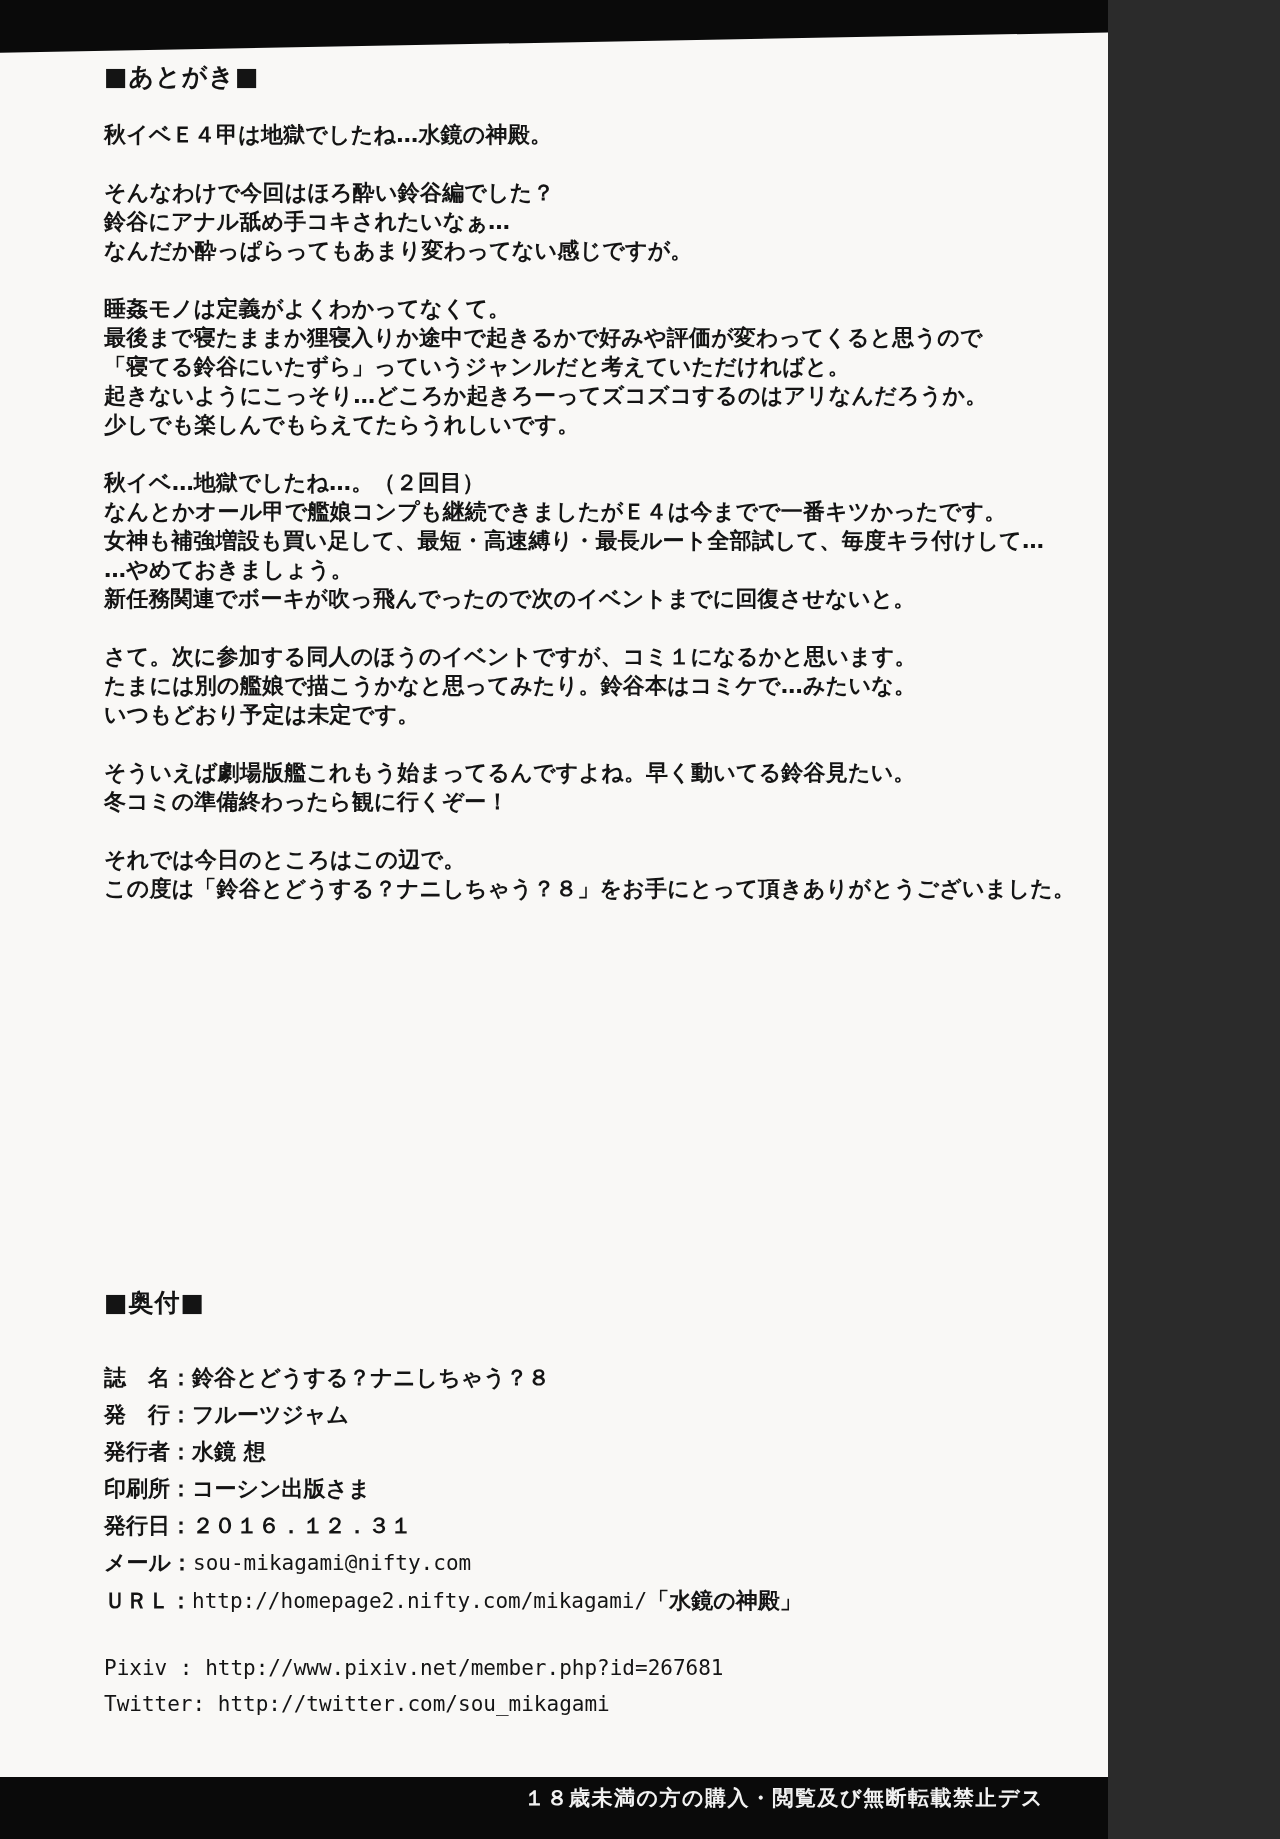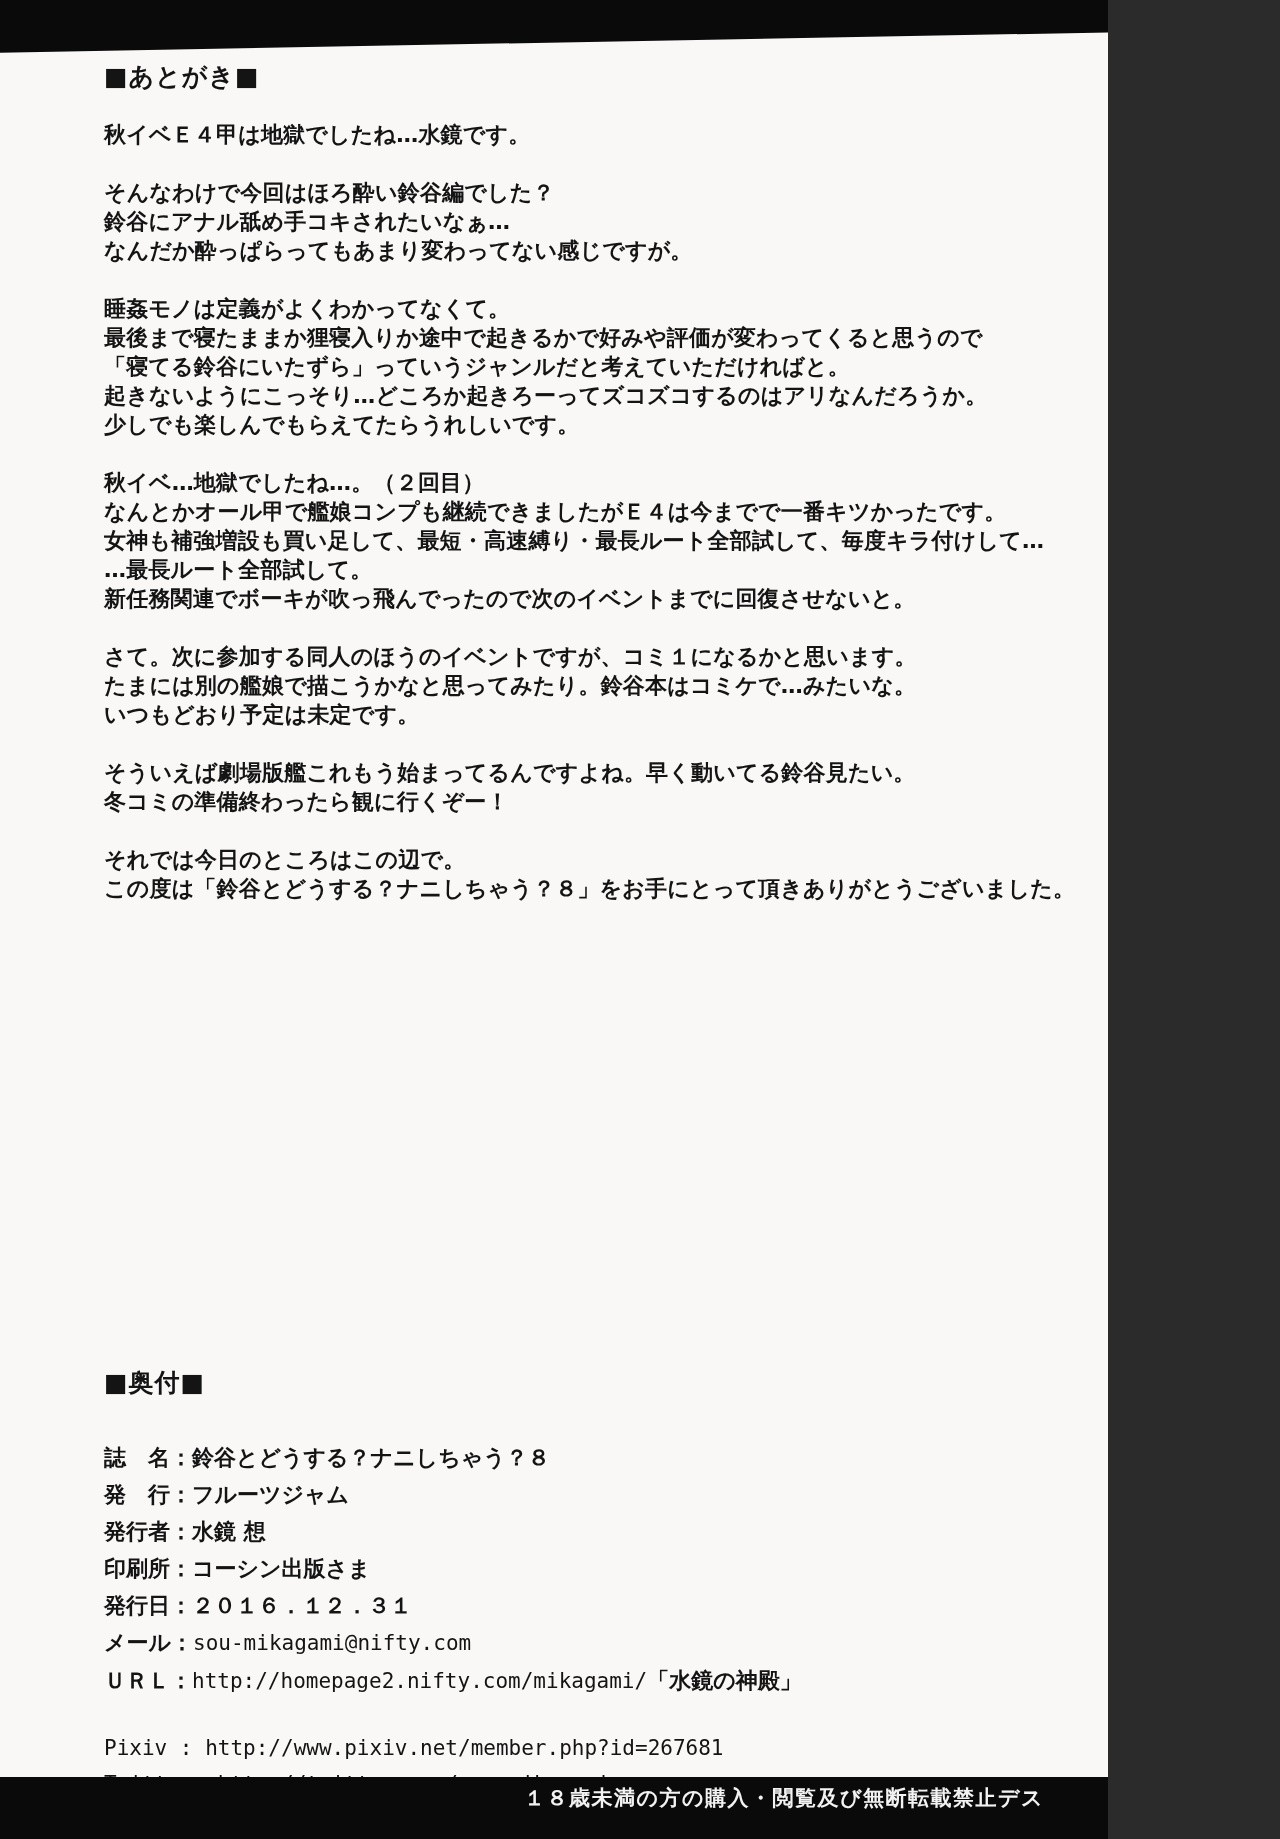--- a/index.html
+++ b/index.html
@@ -37,21 +37,21 @@
   .line {
     font-size: 22px;
     line-height: 29px;
     font-weight: 600;
     white-space: nowrap;
     letter-spacing: 0.2px;
   }
   .colophon {
     position: absolute;
     left: 104px;
-    top: 1366px;
+    top: 1286px;
     width: 1130px;
   }
   .colophon .section-heading {
     margin-bottom: 40px;
   }
   .c-row {
     font-size: 22px;
     line-height: 37px;
     font-weight: 600;
     white-space: nowrap;
@@ -93,42 +93,42 @@
 <body>
 
 <div class="page">
 
   <div class="topbar"></div>
 
   <div class="afterword">
     <div class="section-heading">■あとがき■</div>
 
     <div class="para">
-      <div class="line">秋イベＥ４甲は地獄でしたね…水鏡です。</div>
+      <div class="line">秋イベＥ４甲は地獄でしたね…水鏡の神殿。</div>
     </div>
 
     <div class="para">
       <div class="line">そんなわけで今回はほろ酔い鈴谷編でした？</div>
       <div class="line">鈴谷にアナル舐め手コキされたいなぁ…</div>
       <div class="line">なんだか酔っぱらってもあまり変わってない感じですが。</div>
     </div>
 
     <div class="para">
       <div class="line">睡姦モノは定義がよくわかってなくて。</div>
       <div class="line">最後まで寝たままか狸寝入りか途中で起きるかで好みや評価が変わってくると思うので</div>
       <div class="line">「寝てる鈴谷にいたずら」っていうジャンルだと考えていただければと。</div>
       <div class="line">起きないようにこっそり…どころか起きろーってズコズコするのはアリなんだろうか。</div>
       <div class="line">少しでも楽しんでもらえてたらうれしいです。</div>
     </div>
 
     <div class="para">
       <div class="line">秋イベ…地獄でしたね…。（２回目）</div>
       <div class="line">なんとかオール甲で艦娘コンプも継続できましたがＥ４は今までで一番キツかったです。</div>
       <div class="line">女神も補強増設も買い足して、最短・高速縛り・最長ルート全部試して、毎度キラ付けして…</div>
-      <div class="line">…最長ルート全部試して。</div>
+      <div class="line">…やめておきましょう。</div>
       <div class="line">新任務関連でボーキが吹っ飛んでったので次のイベントまでに回復させないと。</div>
     </div>
 
     <div class="para">
       <div class="line">さて。次に参加する同人のほうのイベントですが、コミ１になるかと思います。</div>
       <div class="line">たまには別の艦娘で描こうかなと思ってみたり。鈴谷本はコミケで…みたいな。</div>
       <div class="line">いつもどおり予定は未定です。</div>
     </div>
 
     <div class="para">

